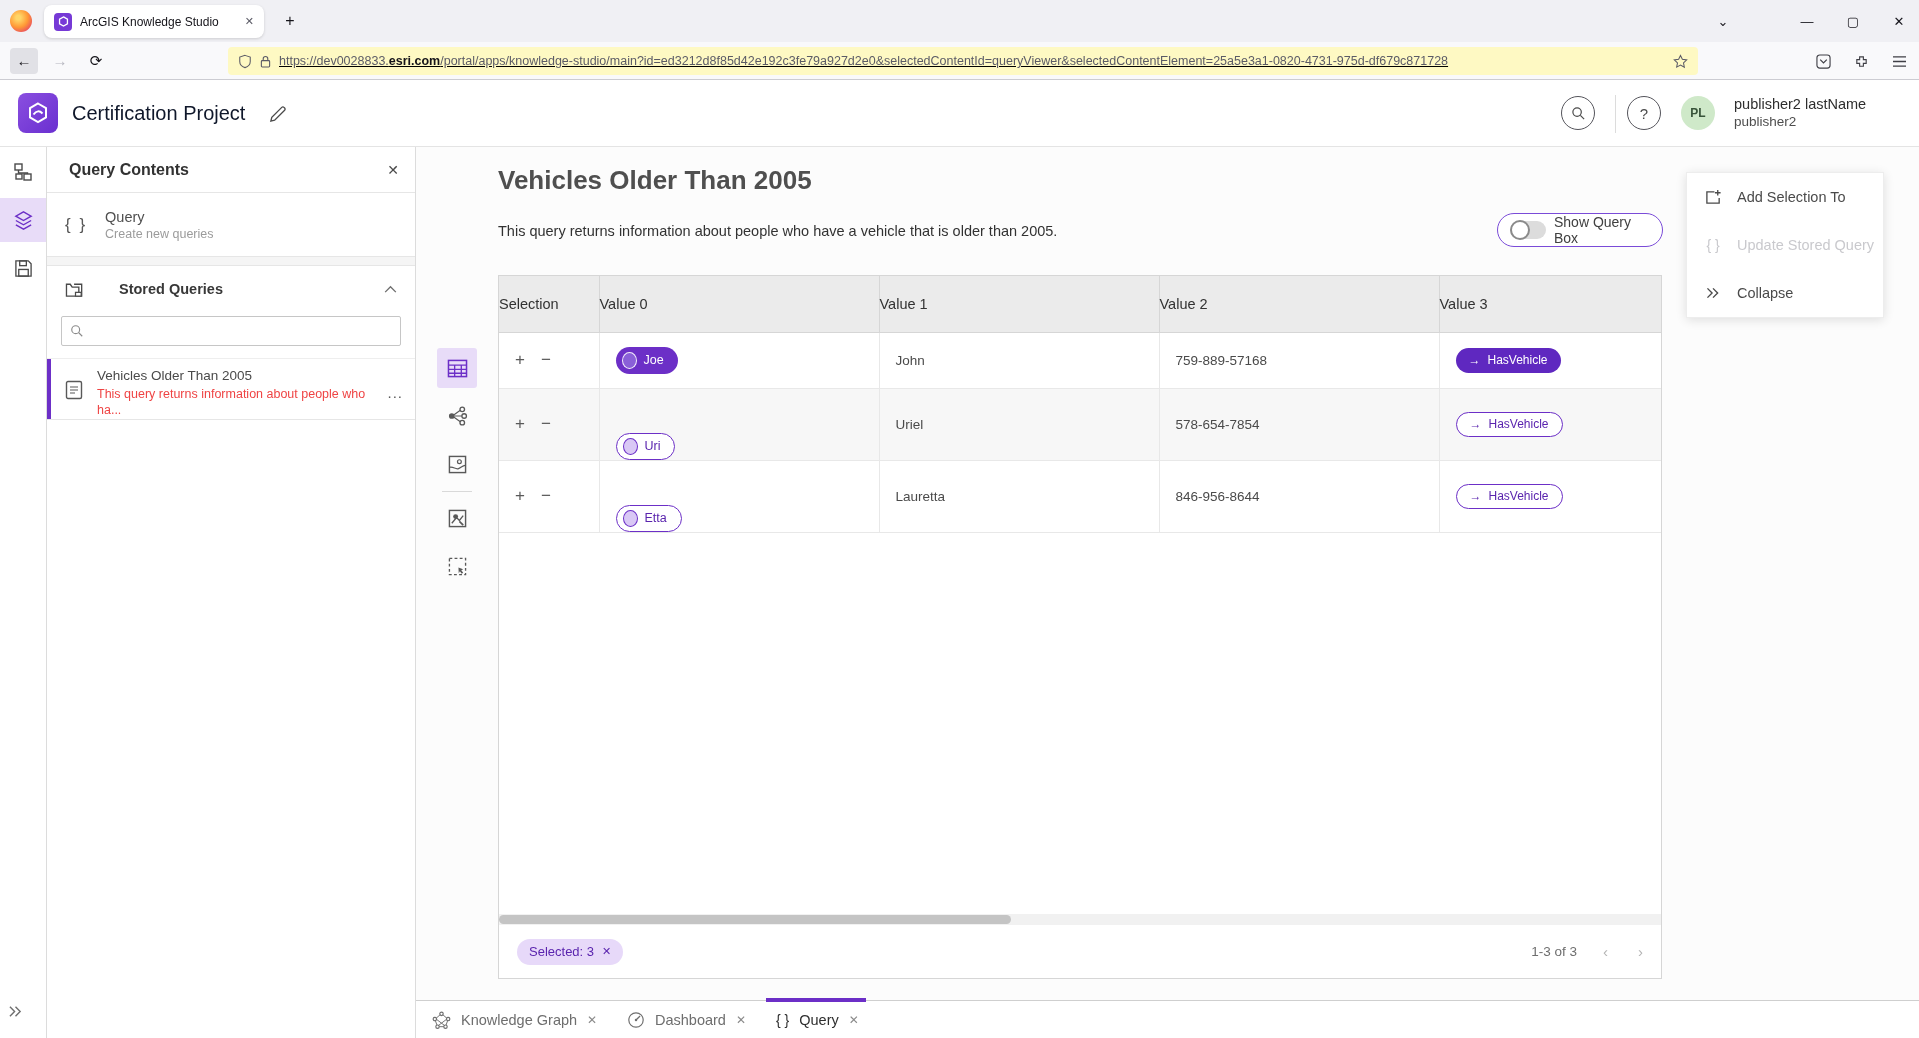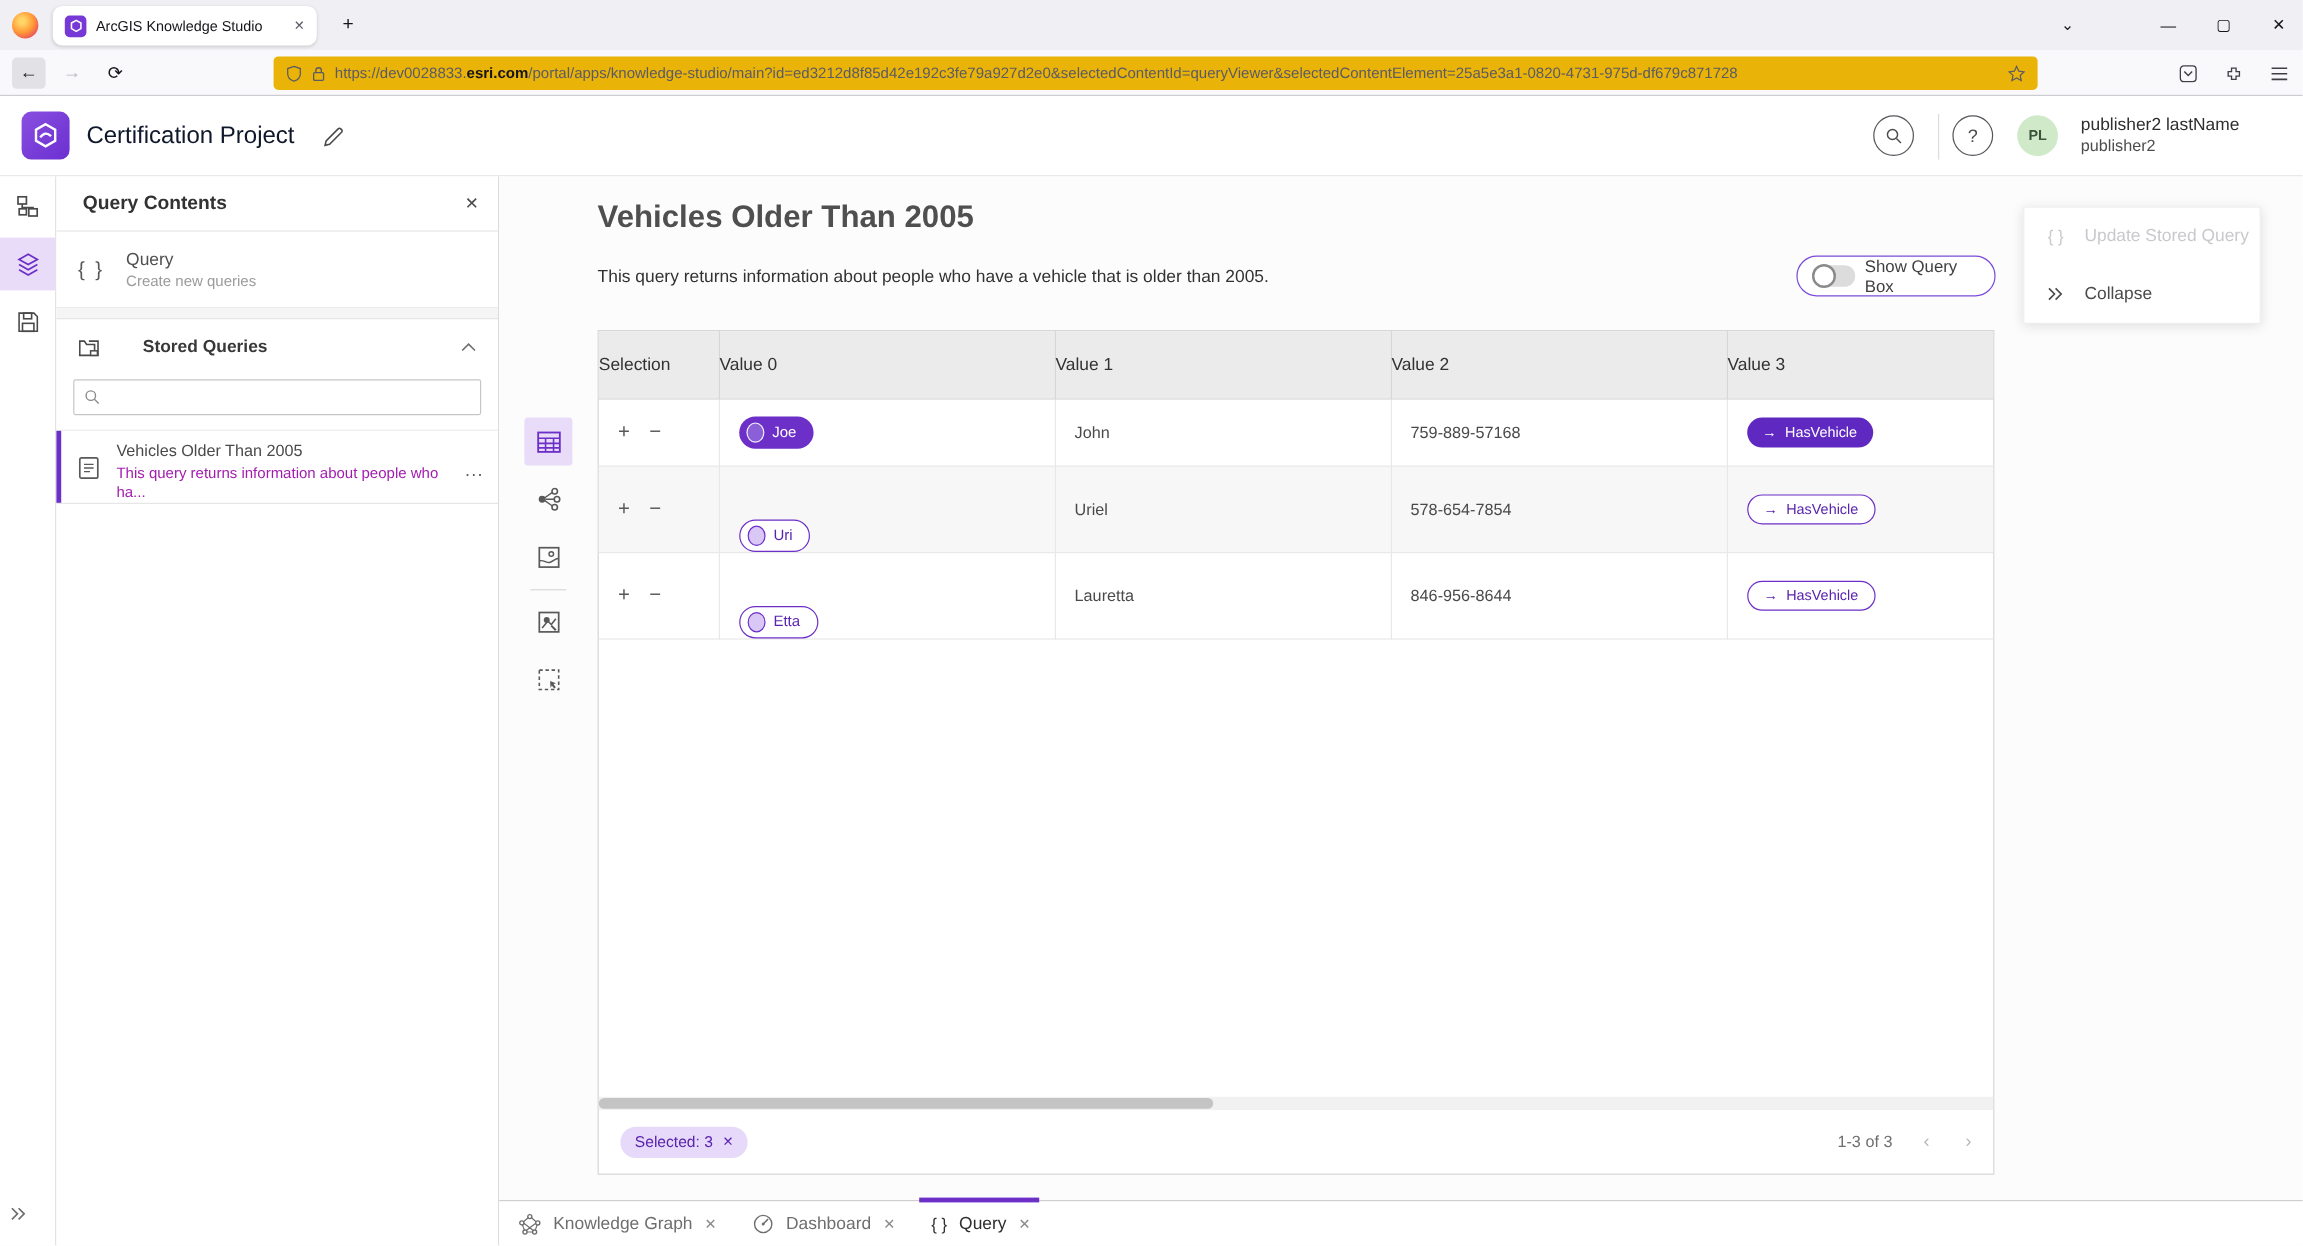--- a/index.html
+++ b/index.html
@@ -15,22 +15,22 @@
   .favicon { width:18px; height:18px; border-radius:4px; background:#7639d6; display:flex; align-items:center; justify-content:center; flex:none; }
   .tab-title { font-size:12px; color:#15141a; white-space:nowrap; overflow:hidden; flex:1; }
   .tab-close { font-size:11px; color:#5b5b66; cursor:default; }
   .newtab { left:278px; top:9px; width:24px; height:24px; font-size:16px; color:#15141a; display:flex; align-items:center; justify-content:center; }
   .wctl { top:7px; width:30px; height:28px; display:flex; align-items:center; justify-content:center; font-size:13px; color:#15141a; }
 
   .navbar { left:0; top:42px; width:1919px; height:38px; background:#f9f9fb; border-bottom:1px solid #ccccd2; display:flex; align-items:center; }
   .nav-btn { width:28px; height:26px; display:flex; align-items:center; justify-content:center; font-size:15px; color:#15141a; border-radius:4px; }
   .back-btn { background:#e1e1e6; margin-left:10px; }
   .fwd { color:#b6b6bf; }
-  .urlbar { position:absolute; left:228px; top:5px; width:1470px; height:28px; background:#eab308; border-radius:4px;
-    display:flex; align-items:center; padding:0 10px; gap:8px; }
+  .urlbar { position:absolute; left:228px; top:5px; width:1470px; height:28px; background:#fef9c3; border-radius:4px;
+    display:flex; align-items:center; padding:0 10px; gap:8px;text-decoration:underline; }
   .url-text { font-size:12.5px; color:#5b5b66; white-space:nowrap; overflow:hidden; flex:1; }
   .url-text b { color:#15141a; font-weight:700; }
   .nav-right { position:absolute; right:6px; top:5px; display:flex; gap:10px; }
   .nav-ico { width:28px; height:28px; display:flex; align-items:center; justify-content:center; color:#3f3f46; }
 
   
   .app-header { left:0; top:80px; width:1919px; height:67px; background:#fff; border-bottom:1px solid #e4e4e4; }
   .app-logo { left:18px; top:13px; width:40px; height:40px; border-radius:8px; background:linear-gradient(135deg,#8a4fe0,#6a2fd0); display:flex; align-items:center; justify-content:center; }
   .app-title { left:72px; top:22px; font-size:20px; font-weight:500; color:#0f172a; }
   .hdr-circle { width:34px; height:34px; border-radius:50%; border:1px solid #55555c; display:flex; align-items:center; justify-content:center; color:#4a4a4a; }
@@ -56,21 +56,21 @@
   .q-item-title { font-size:14.5px; color:#4f4f4f; }
   .q-item-sub { font-size:12.5px; color:#9b9b9b; margin-top:2px; }
   .band { height:9px; background:#f5f5f5; border-bottom:1px solid #e6e6e6; }
   .stored-hd { height:46px; display:flex; align-items:center; padding:0 18px; gap:33px; }
   .stored-title { font-size:14.5px; font-weight:700; color:#383838; flex:1; }
   .searchbox { margin:4px 14px 12px 14px; height:30px; border:1px solid #c6c6c6; border-radius:2px; background:#fff; display:flex; align-items:center; padding:0 8px; gap:6px; }
   .searchbox input { border:none; outline:none; background:transparent; flex:1; font-size:13px; color:#333; font-family:inherit; }
   .stored-item { position:relative; height:62px; border-top:1px solid #eee; border-bottom:1px solid #e6e6e6; display:flex; align-items:flex-start; padding:9px 12px 0 18px; gap:14px; }
   .sel-bar { position:absolute; left:0; top:0; width:4px; height:100%; background:#6c2fc7; }
   .stored-item-title { font-size:13.5px; color:#4a4a4a; }
-  .stored-item-desc { font-size:12.5px; color:#a21caf; line-height:16px; margin-top:3px; }
+  .stored-item-desc { font-size:12.5px; color:#ef4444; line-height:16px; margin-top:3px; }
   .more-dots { margin-left:auto; color:#595959; font-size:15px; letter-spacing:1px; padding-top:16px; }
 
   
   .content { left:416px; top:147px; width:1503px; height:853px; background:#fcfcfc; }
   .vtool { position:absolute; left:21px; width:40px; height:40px; border-radius:3px; display:flex; align-items:center; justify-content:center; color:#595959; }
   .vtool.sel { background:#e8dcf8; color:#6c2fc7; }
   .vtool-div { position:absolute; left:26px; width:30px; height:1px; background:#d9d9d9; }
 
   .page-title { position:absolute; left:82px; top:18px; font-size:26px; font-weight:700; color:#4f4f4f; }
   .page-desc { position:absolute; left:82px; top:76px; font-size:14.5px; color:#323232; }
@@ -392,20 +392,29 @@
         <span>1-3 of 3</span>
         <span style="display:flex;gap:30px;">
           <span class="pg-arrow">‹</span>
           <span class="pg-arrow">›</span>
         </span>
       </span>
     </div>
   </div>
 
   <div class="ctxmenu">
+    <div class="ctx-item">
+      <span class="ctx-ico">
+        <svg width="17" height="17" viewBox="0 0 18 18">
+            <path d="M15 9.5V15H2V3h8" fill="none" stroke="currentColor" stroke-width="1.4"></path>
+            <path d="M13.5 1v6M10.5 4h6" stroke="currentColor" stroke-width="1.4"></path>
+          </svg>
+      </span>
+      <span>Add Selection To</span>
+    </div>
     <div class="ctx-item disabled">
       <span class="ctx-ico" style="font-size:14px;">{ }</span>
       <span>Update Stored Query</span>
     </div>
     <div class="ctx-item">
       <span class="ctx-ico">
         <svg width="14" height="12" viewBox="0 0 15 13">
             <path d="M1.5 1.5l5 5-5 5M7.5 1.5l5 5-5 5" fill="none" stroke="currentColor" stroke-width="1.5"></path>
           </svg>
       </span>

